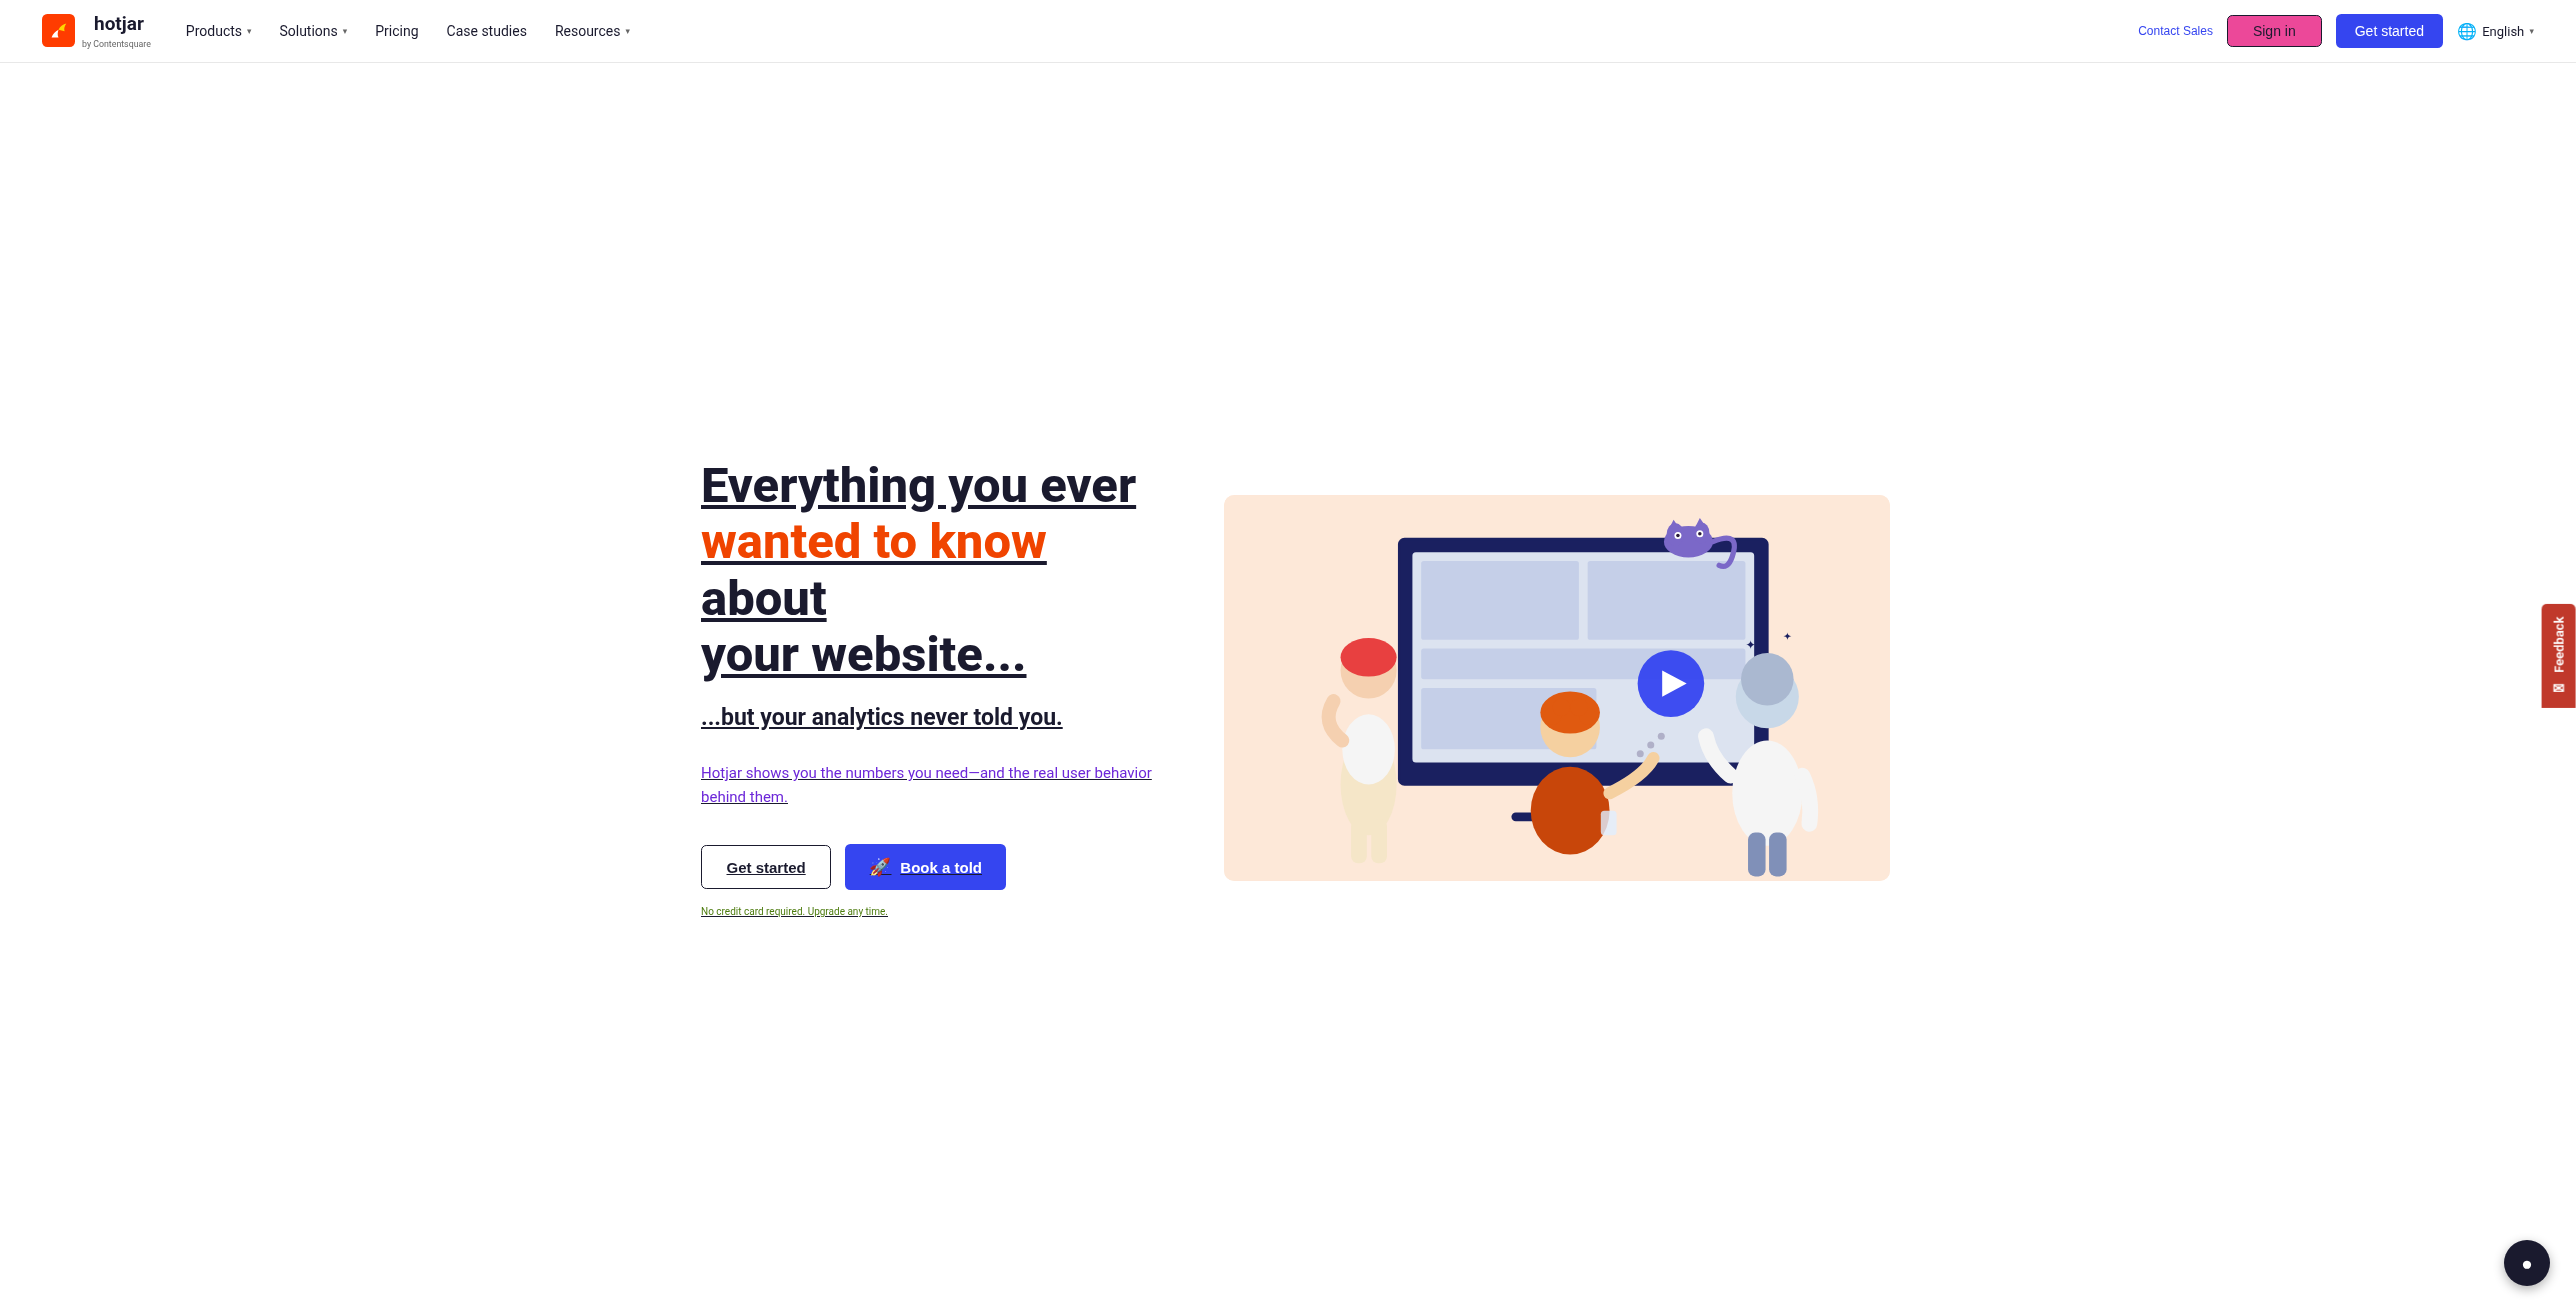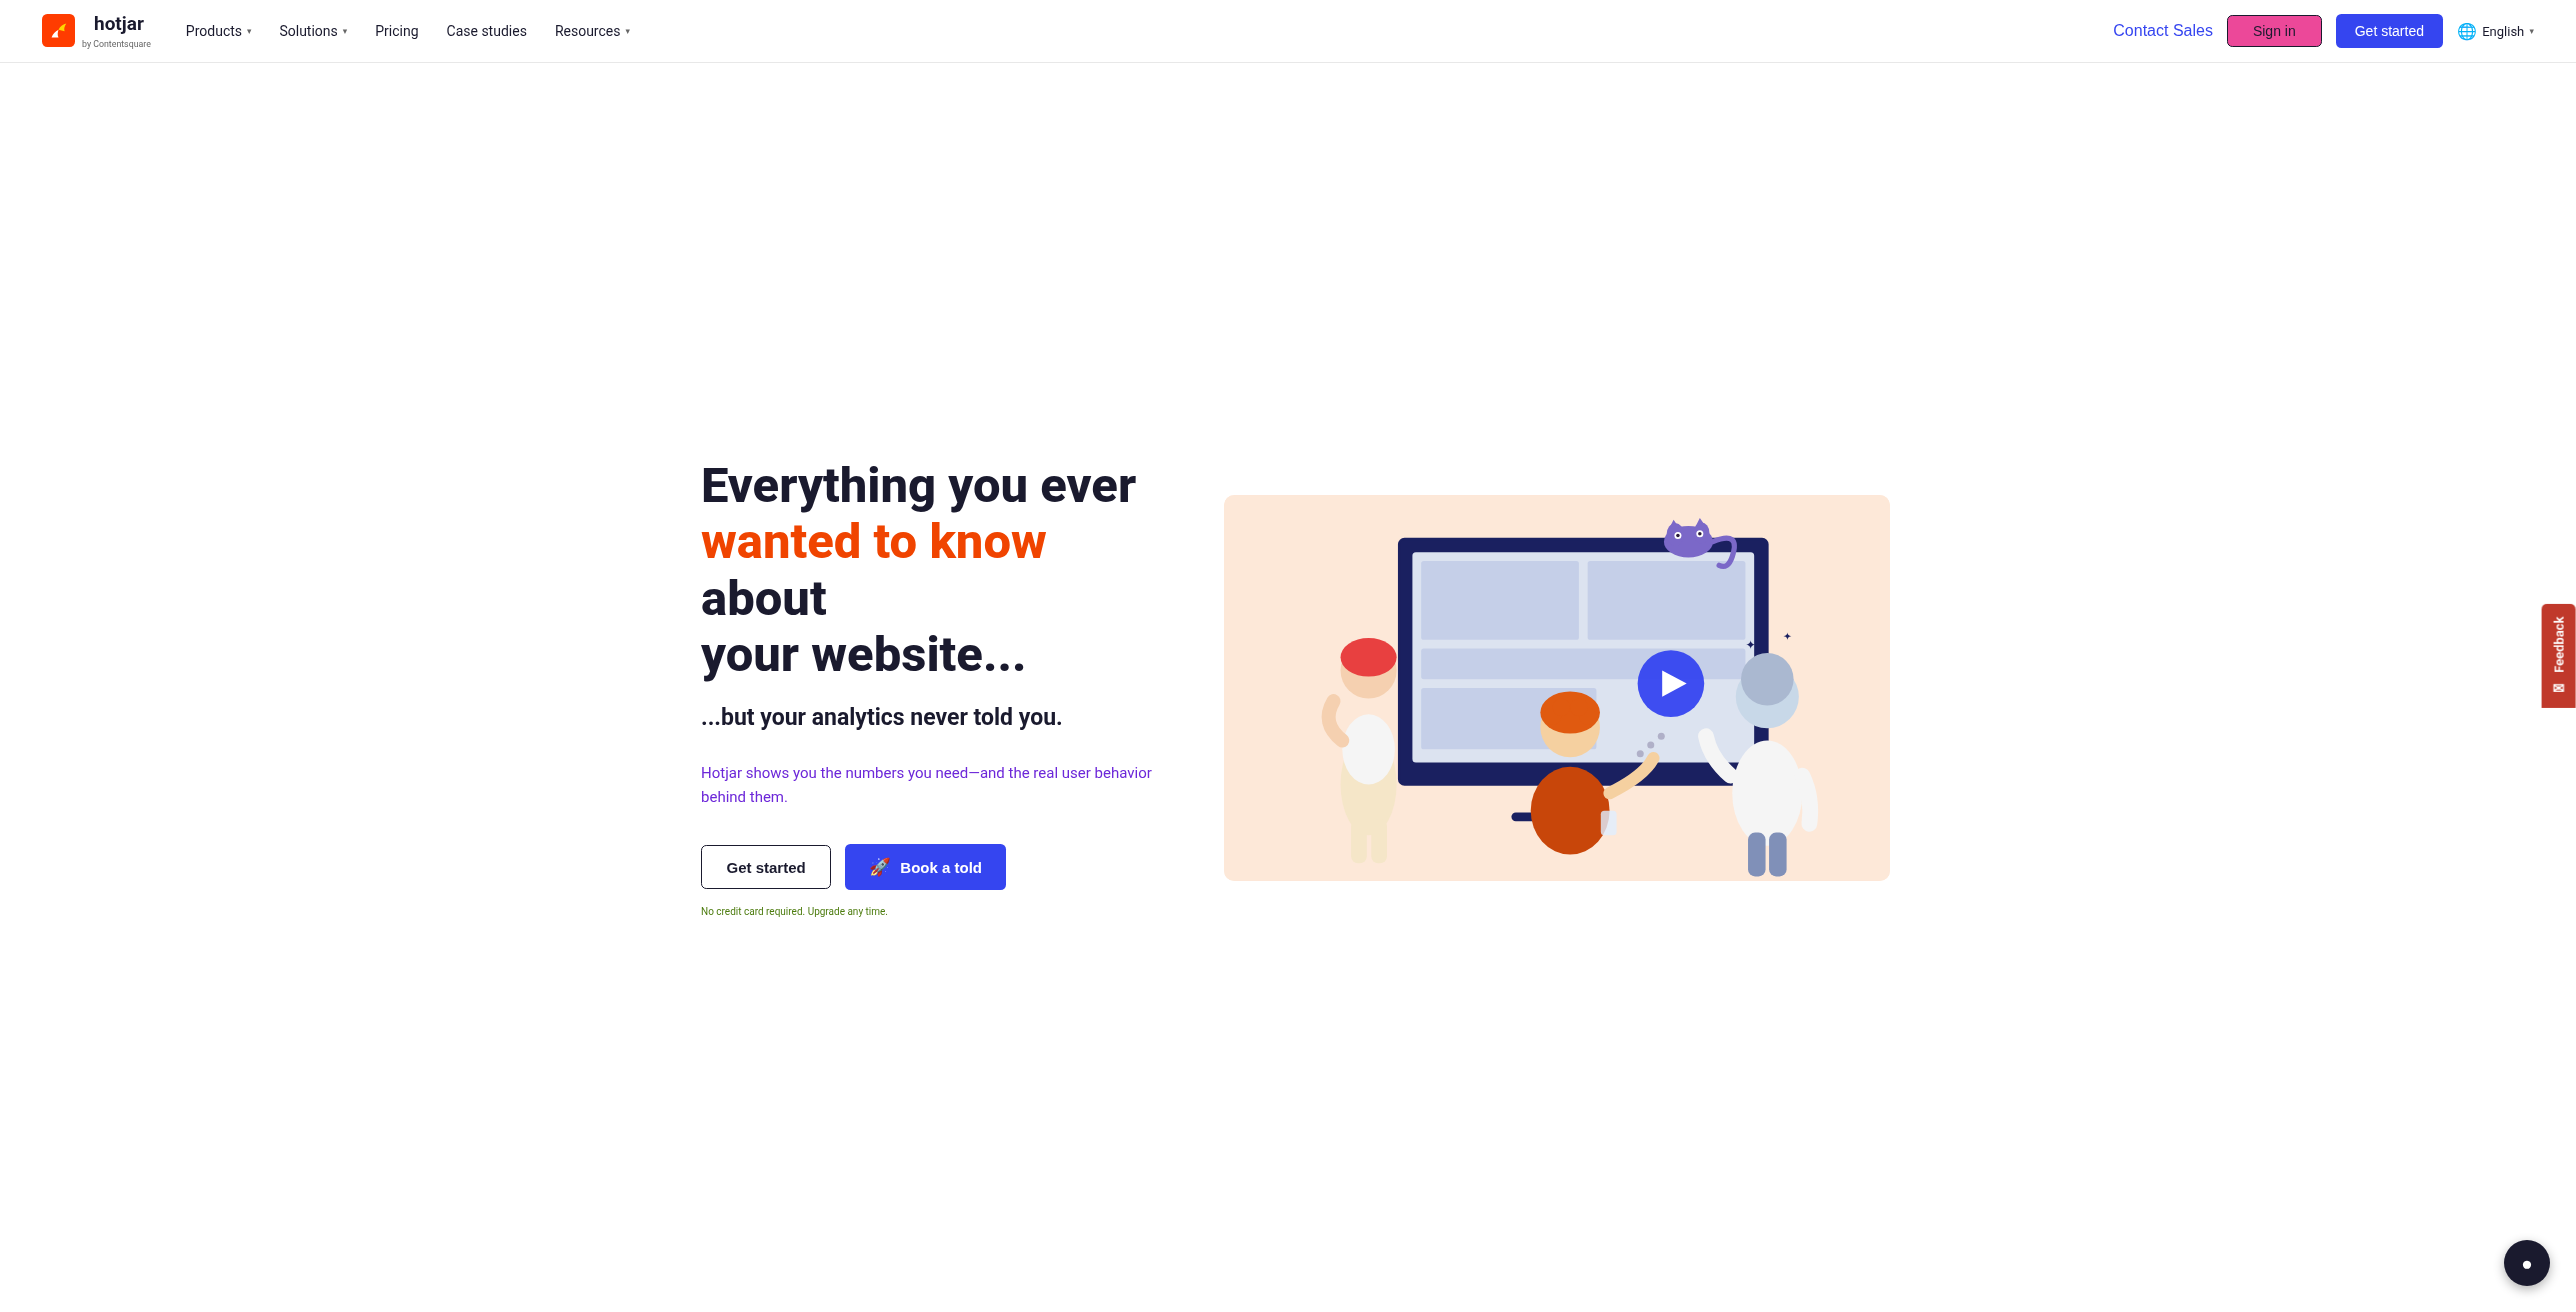--- a/index.html
+++ b/index.html
@@ -79,21 +79,21 @@
       color: #666;
     }
 
     .nav-actions {
       display: flex;
       align-items: center;
       gap: 14px;
     }
 
     .btn-contact {
-      font-size: 16px;
+      font-size: 12px;
       color: #3545f0;
       background: none;
       border: none;
       cursor: pointer;
       font-weight: 500;
     }
 
     .btn-signin {
       font-size: 14px;
       color: #1a1a2e;
@@ -135,20 +135,21 @@
       align-items: center;
       padding: 70px 42px 70px 70px;
       min-height: calc(100vh - 63px);
       max-width: 1314px;
       margin: 0 auto;
       gap: 53px;
     }
 
     .hero-left {
       flex: 0 0 456px;
+      text-decoration: underline;
     }
 
     .hero-heading {
       font-size: 49px;
       font-weight: 800;
       line-height: 1.15;
       color: #1a1a2e;
       margin-bottom: 21px;
     }
 

